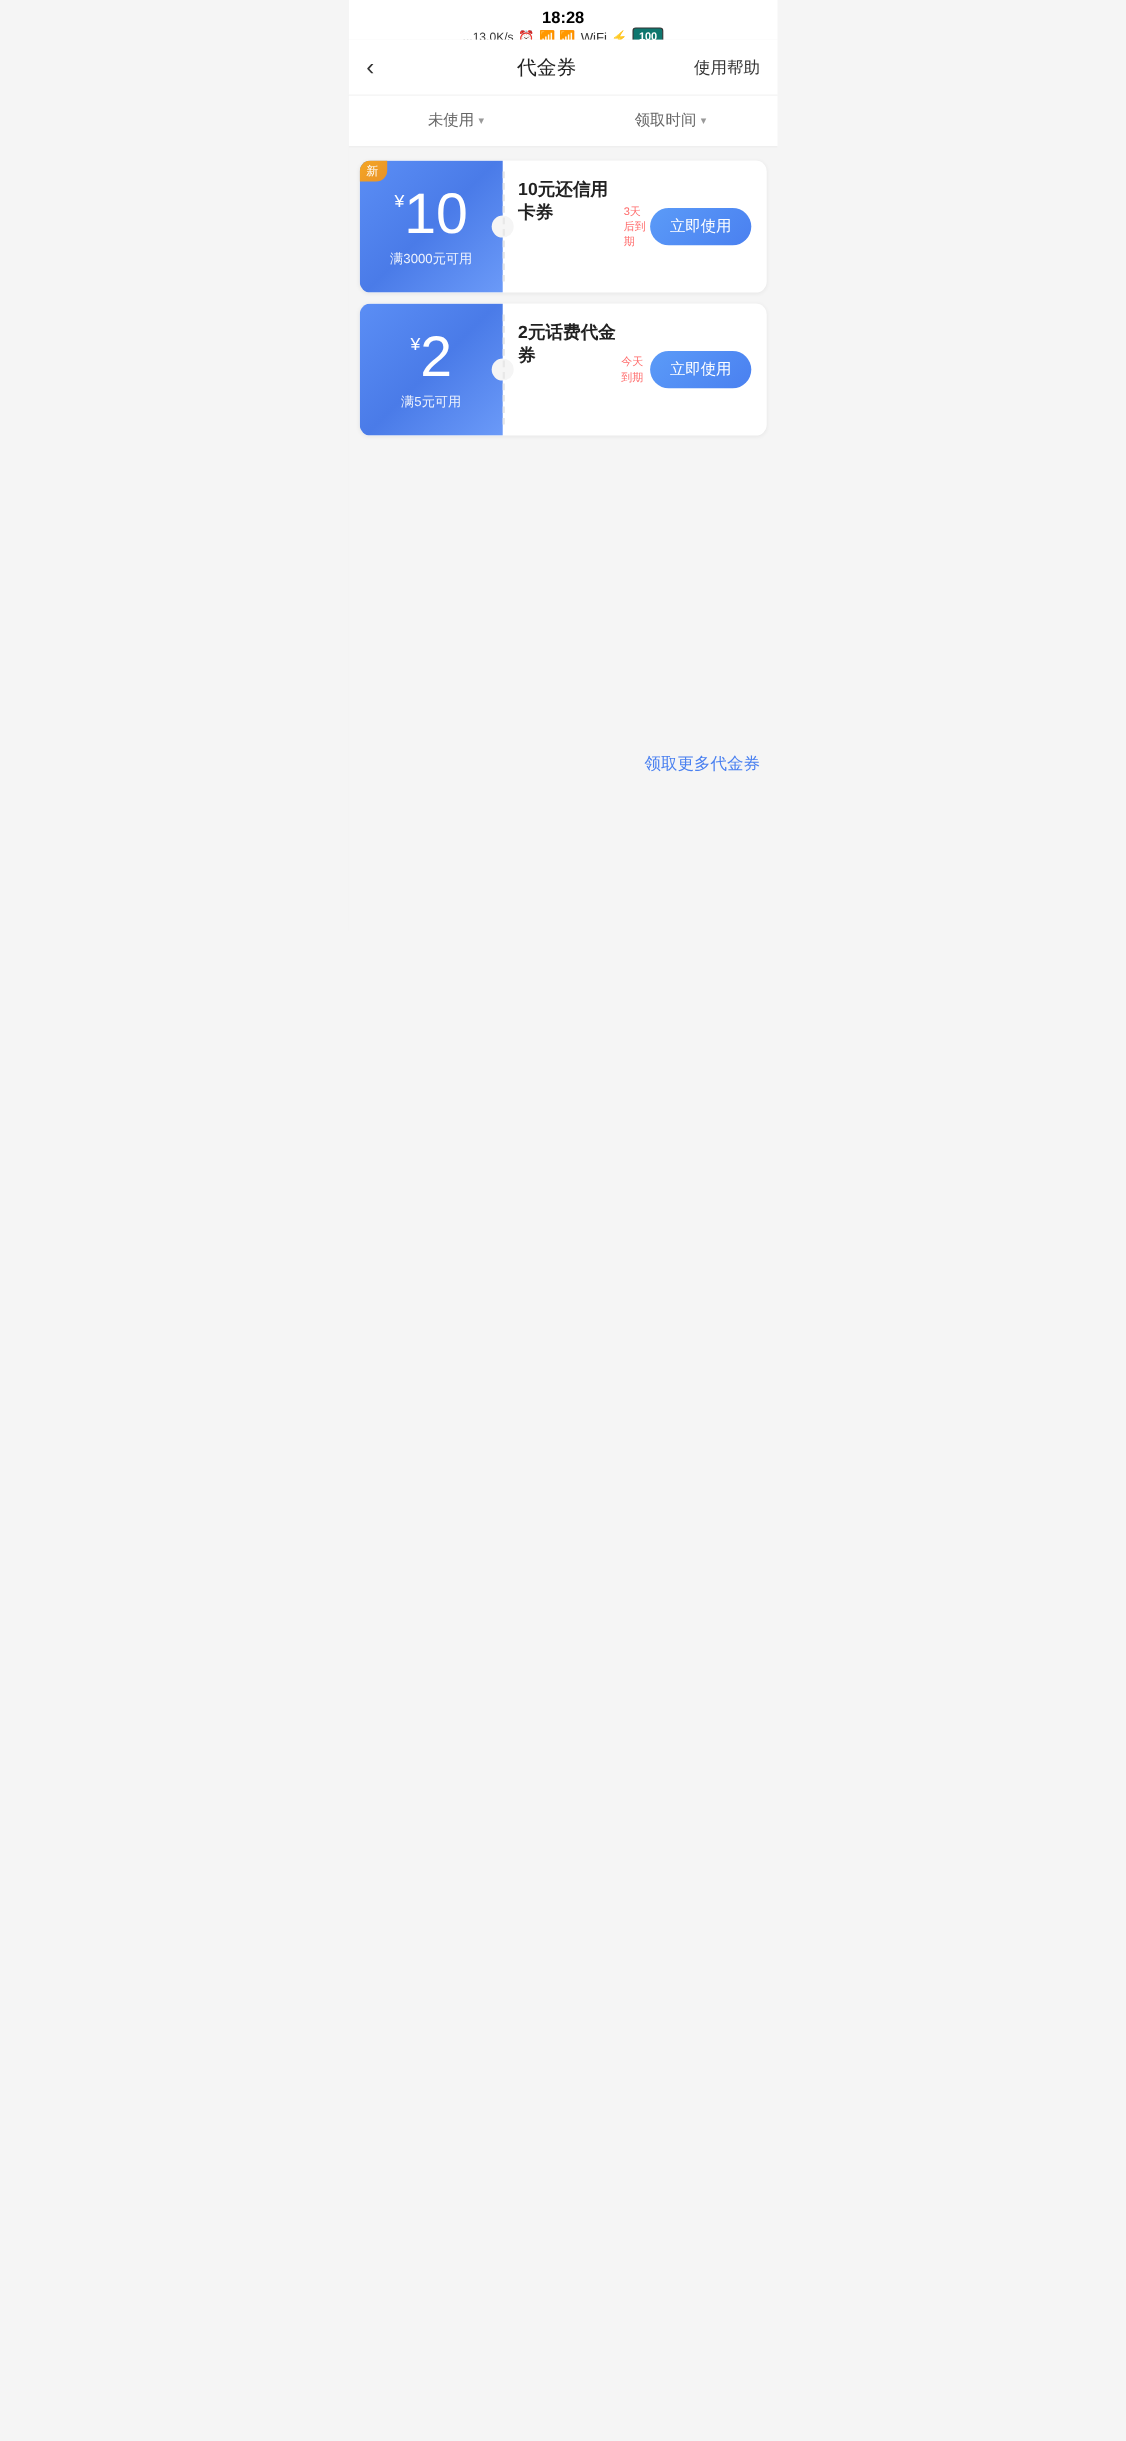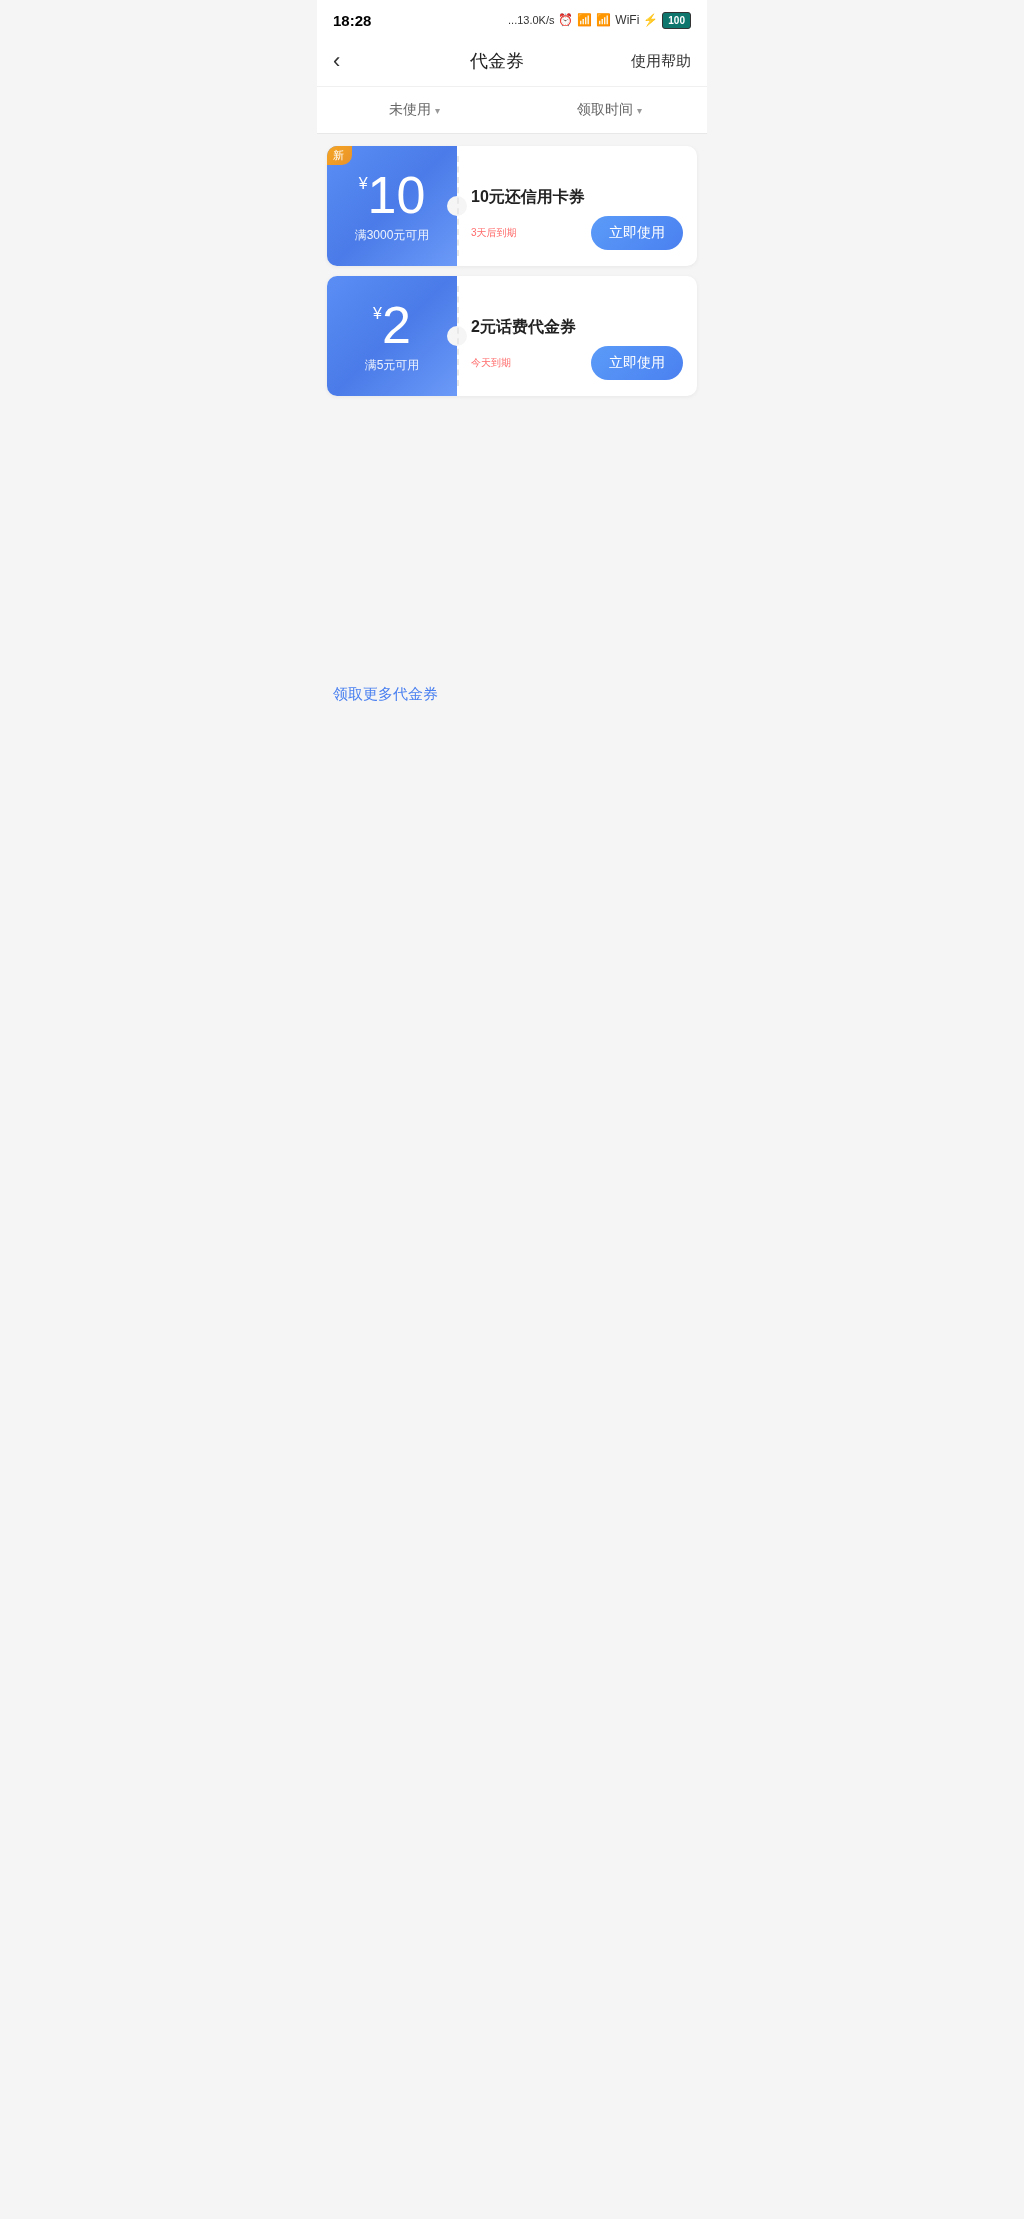--- a/index.html
+++ b/index.html
@@ -20,20 +20,21 @@
     }
 
     
     .status-bar {
       background: #fff;
       display: flex;
       justify-content: space-between;
       align-items: center;
       padding: 8px 16px 4px;
       height: 36px;
+      flex-direction: column;
     }
 
     .status-time {
       font-size: 15px;
       font-weight: 600;
       color: #000;
     }
 
     .status-icons {
       display: flex;
@@ -194,21 +195,21 @@
       padding: 2px 8px 2px 6px;
       border-radius: 0 0 10px 0;
       font-weight: 500;
     }
 
     
     .coupon-right {
       flex: 1;
       padding: 16px 14px;
       display: flex;
-      flex-direction: column;
+      flex-direction: row;
       justify-content: flex-end;
       position: relative;
     }
 
     .coupon-title {
       font-size: 16px;
       font-weight: 600;
       color: #222;
       margin-bottom: 8px;
     }
@@ -240,21 +241,21 @@
       position: absolute;
       left: 130px;
       top: 10px;
       bottom: 10px;
       width: 0;
       border-left: 2px dashed #e8e8e8;
     }
 
     
     .bottom-link {
-      text-align: left;
+      text-align: right;
       padding: 30px 16px;
       margin-top: auto;
     }
 
     .bottom-link a {
       color: #4a80f0;
       font-size: 15px;
       text-decoration: none;
       cursor: pointer;
     }

